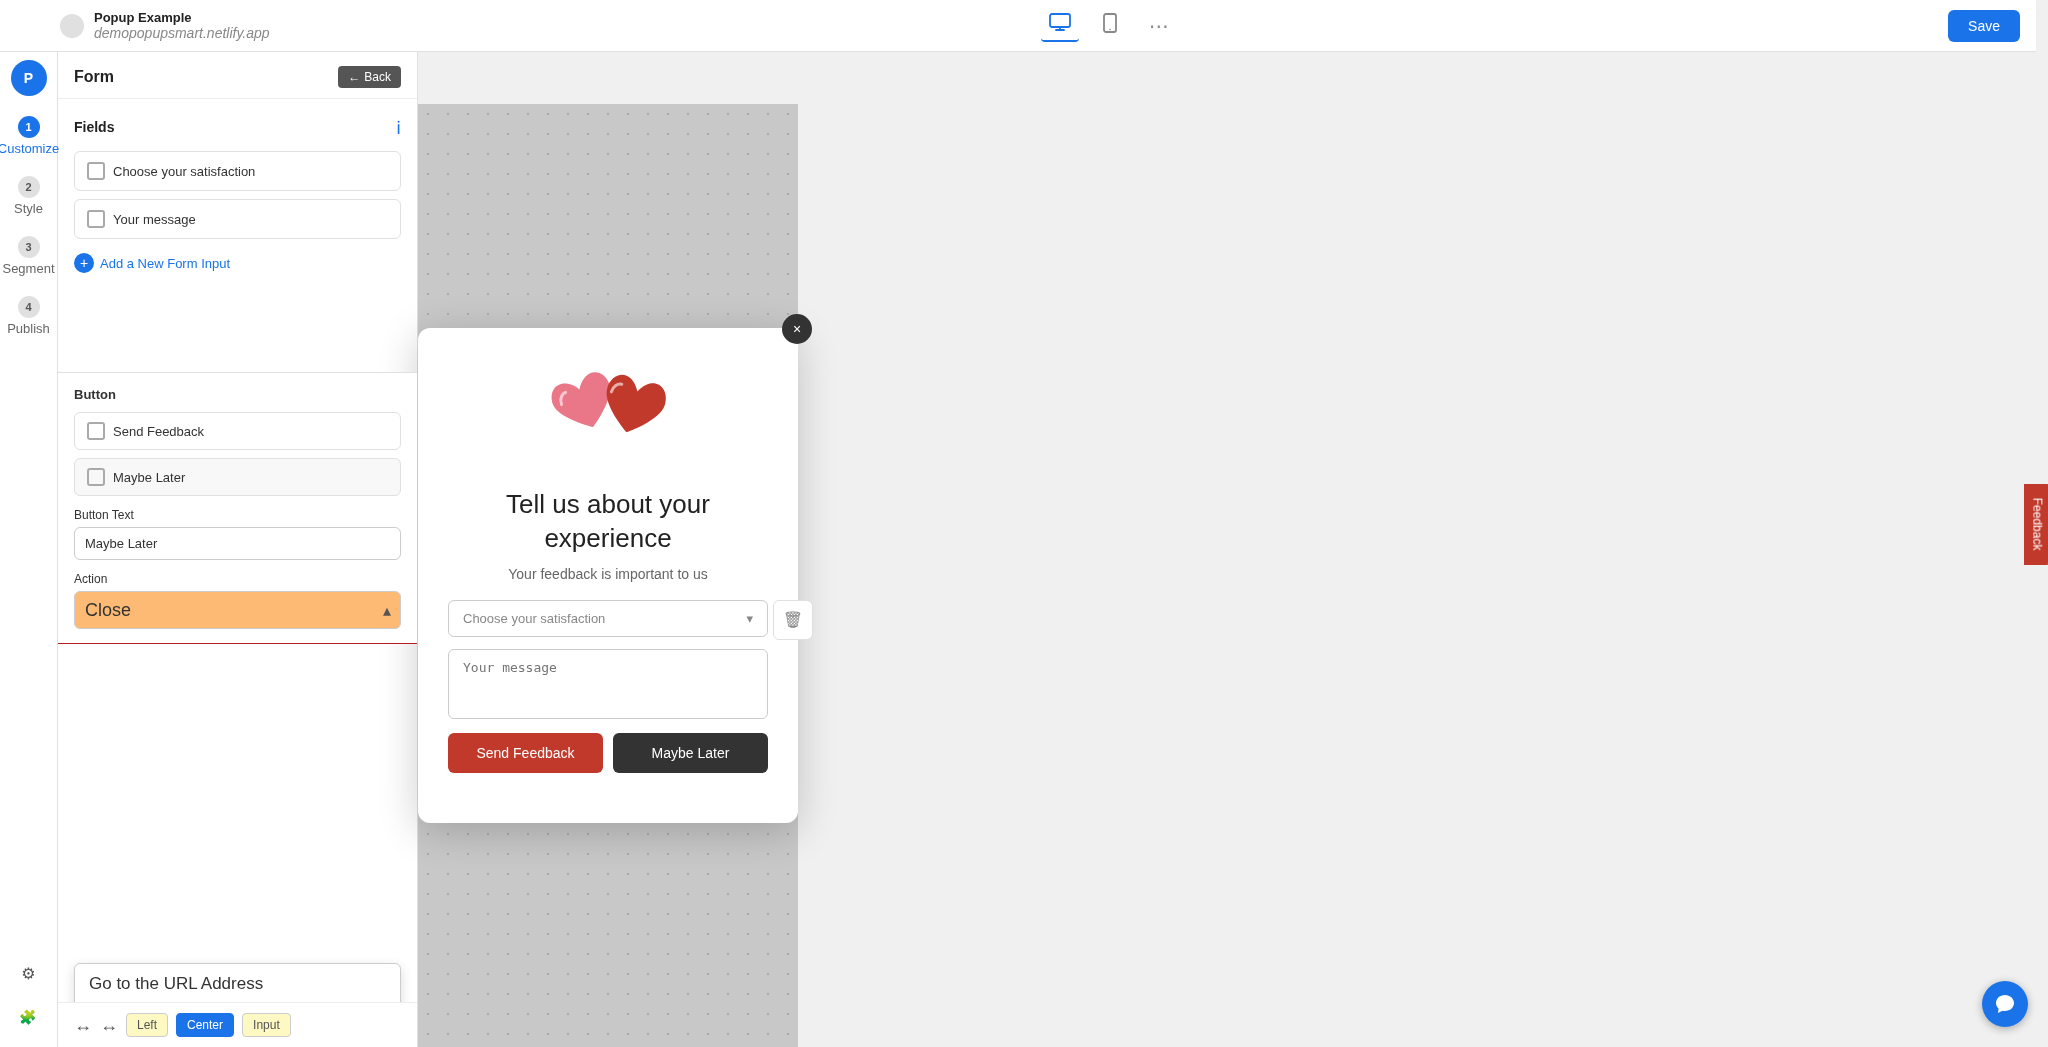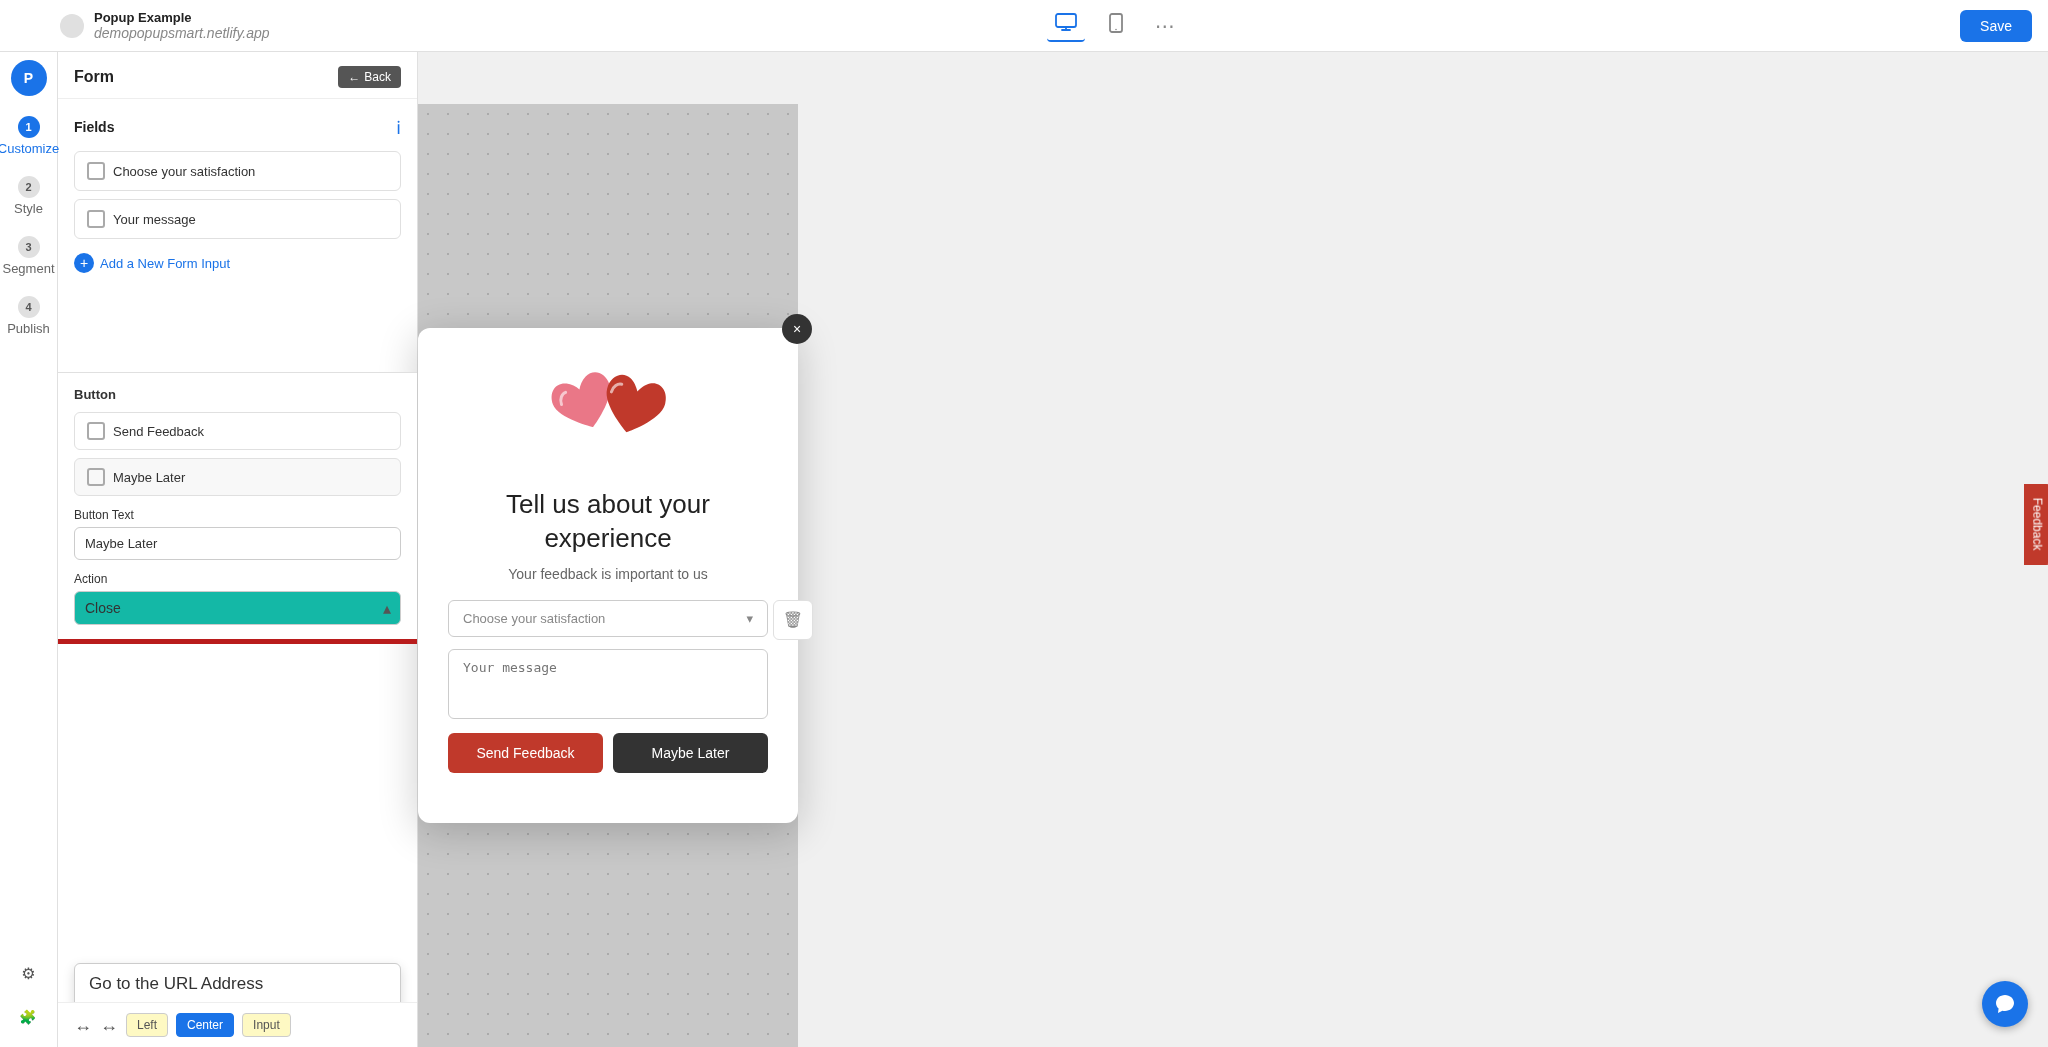--- a/index.html
+++ b/index.html
@@ -166,21 +166,21 @@
     }
 
     
     .sub-panel {
       position: absolute;
       top: 320px;
       left: 0;
       width: 100%;
       background: white;
       border-top: 1px solid #e0e0e0;
-      border-bottom: 5px solid #b91c1c;
+      border-bottom: 1px solid #b91c1c;
       padding: 14px 16px;
       z-index: 5;
     }
     .sub-panel-title { font-size: 13px; font-weight: 600; color: #333; margin-bottom: 10px; }
 
     .button-field {
       display: flex;
       align-items: center;
       gap: 8px;
       padding: 9px 12px;
@@ -202,23 +202,23 @@
       background: #fff;
     }
     .select-wrapper {
       position: relative;
     }
     .form-select {
       width: 100%;
       padding: 8px 10px;
       border: 1px solid #ccc;
       border-radius: 6px;
-      font-size: 14px;
+      font-size: 18px;
       color: #333;
-      background: #14b8a6;
+      background: #fdba74;
       appearance: none;
       cursor: pointer;
     }
     .select-arrow {
       position: absolute;
       right: 10px;
       top: 50%;
       transform: translateY(-50%);
       pointer-events: none;
       color: #555;
@@ -266,21 +266,21 @@
       background: #fef9c3;
       color: #555;
     }
     .align-btn.active { background: #1a73e8; color: white; border-color: #1a73e8; }
 
     
     .top-header {
       position: fixed;
       top: 0;
       left: 0;
-      right: 0;
+      right: 12px;
       height: 52px;
       background: #fff;
       border-bottom: 1px solid #e0e0e0;
       display: flex;
       align-items: center;
       justify-content: space-between;
       padding: 0 16px 0 60px;
       z-index: 100;
     }
     .header-left {

